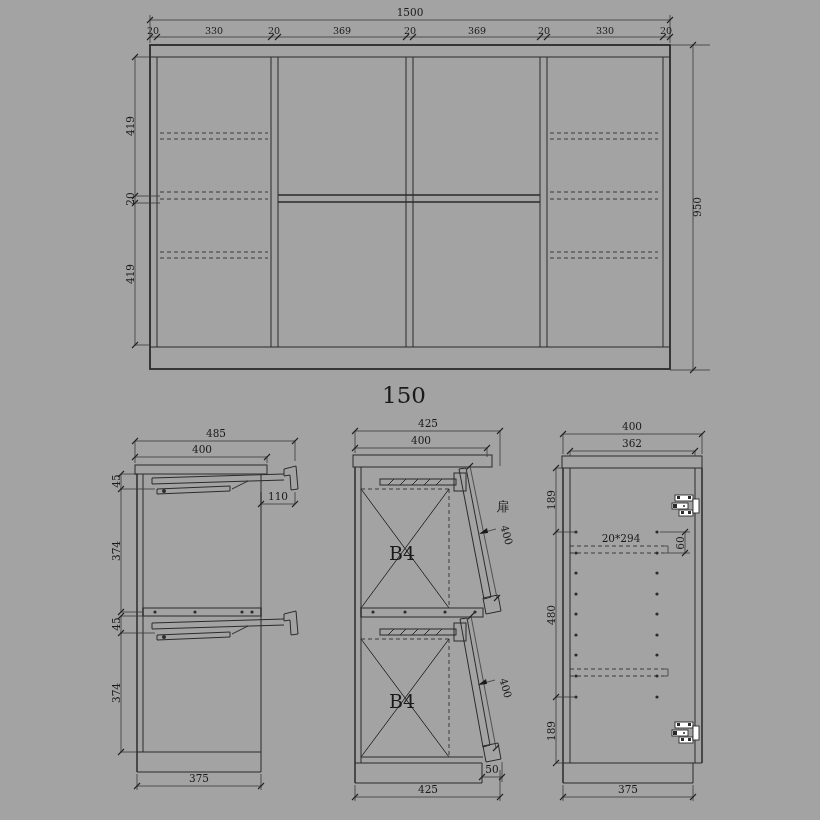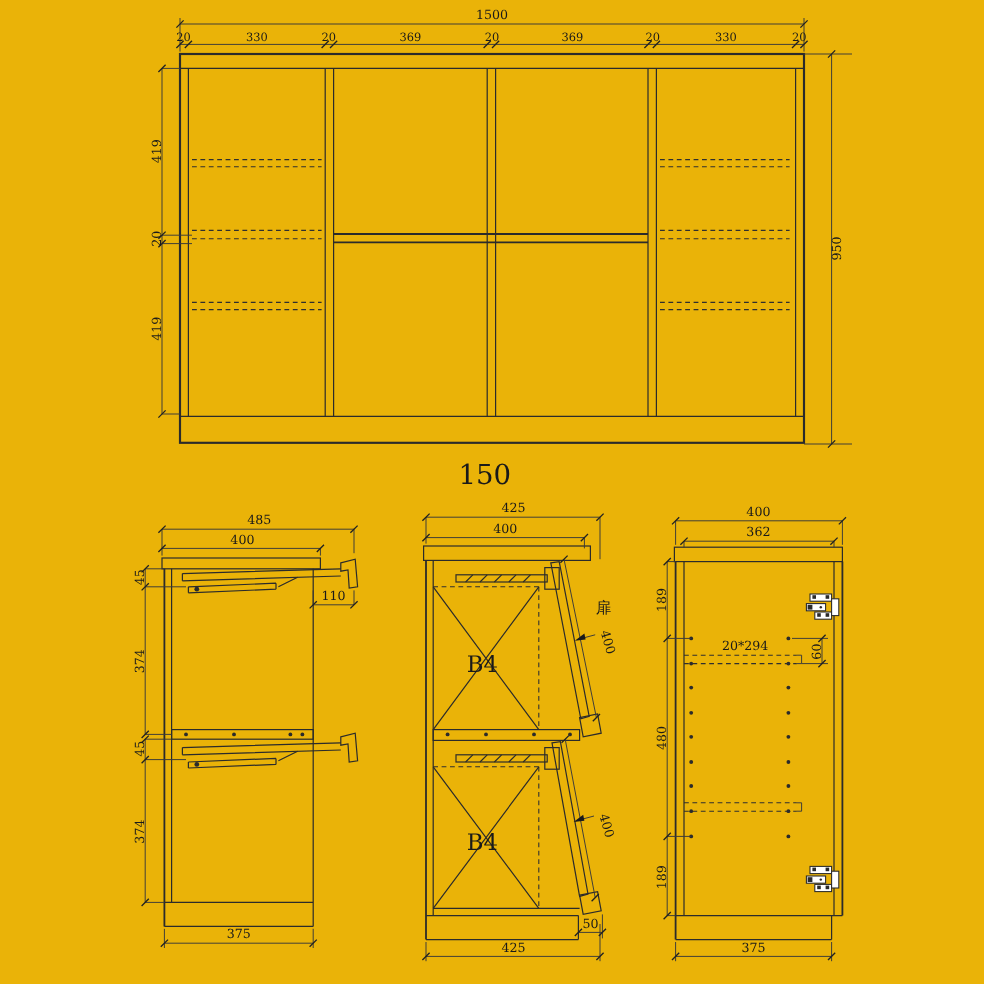--- a/index.html
+++ b/index.html
@@ -1,16 +1,16 @@
 <!DOCTYPE html>
 <html><head>
 <meta charset="utf-8">
 <style>
   html,body{margin:0;padding:0;background:#ffffff;}
-  .page{width:820px;height:820px;background:#eab308;position:relative;overflow:hidden;}
+  .page{width:820px;height:820px;background:#a3a3a3;position:relative;overflow:hidden;}
   svg{display:block;}
   .s1{stroke:#2b2b2b;stroke-width:1;fill:none;}
   .s15{stroke:#2b2b2b;stroke-width:1.5;fill:none;}
   .s2{stroke:#2b2b2b;stroke-width:1.8;fill:none;}
   .dash{stroke:#2f2f2f;stroke-width:0.9;fill:none;stroke-dasharray:4 3;}
   .dim{stroke:#3a3a3a;stroke-width:0.8;fill:none;}
   .tick{stroke:#222;stroke-width:1.1;fill:none;}
   .dot{fill:#2b2b2b;stroke:none;}
   .hw{stroke:#2b2b2b;stroke-width:0.9;fill:#ffffff;}
   .hwf{fill:#2b2b2b;stroke:none;}

